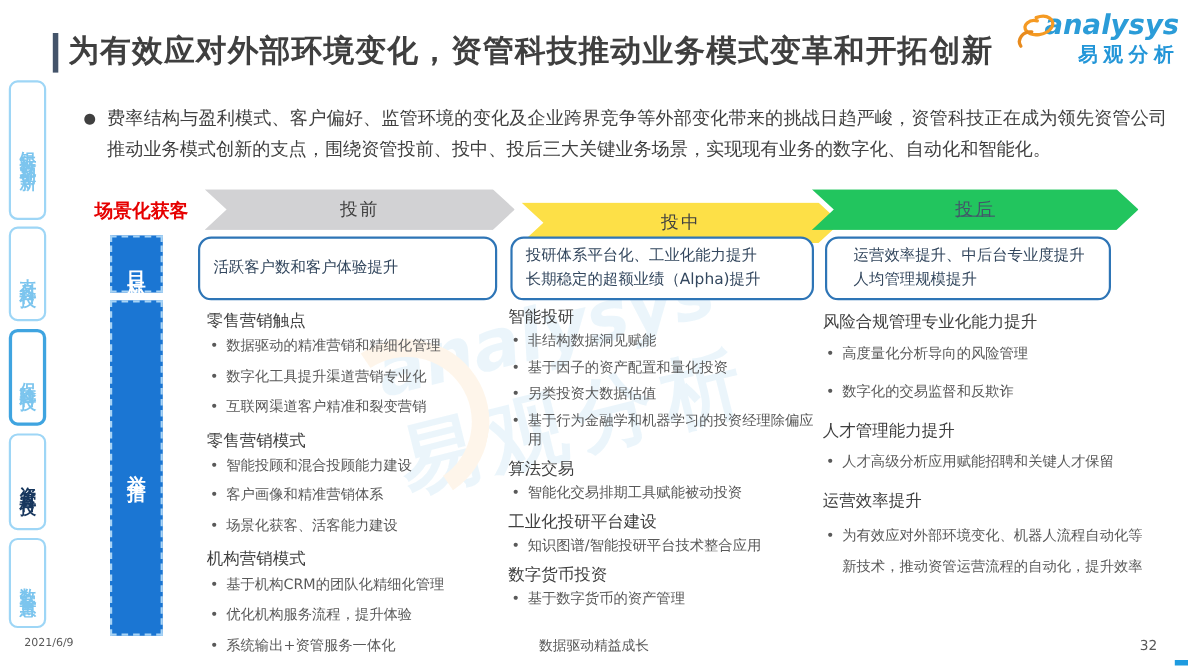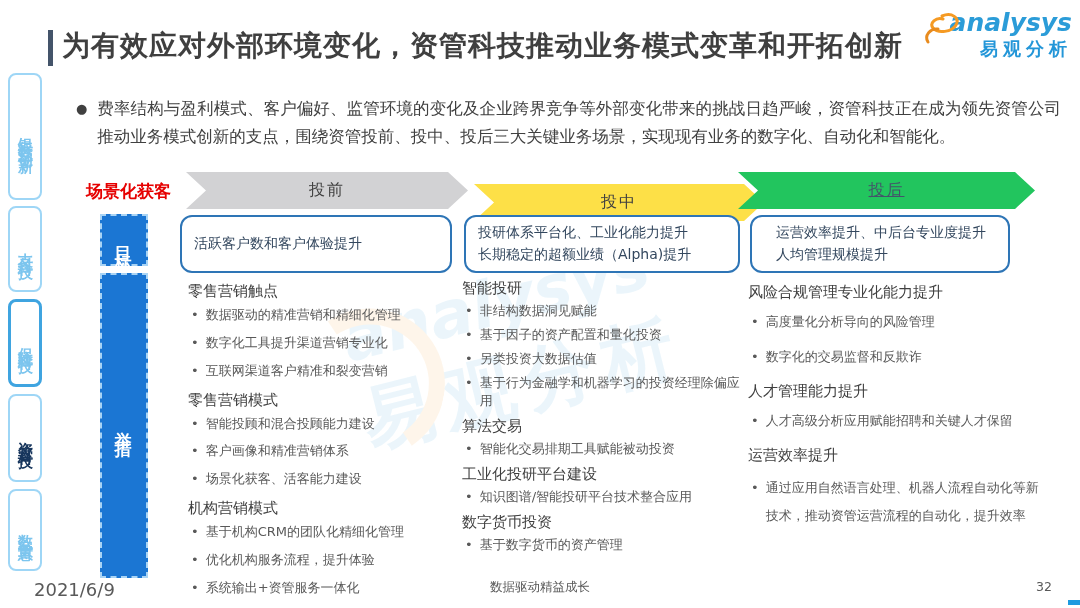--- a/index.html
+++ b/index.html
@@ -15,21 +15,21 @@
   
   .logo { position:absolute; right:8px; top:10px; width:150px; text-align:right; }
   .logo-swirl { position:absolute; right:112px; top:2px; }
   .logo-en { font-size:25px; font-weight:bold; font-style:italic; color:#2b9cd8; line-height:1;
              letter-spacing:0px; }
   .logo-cn { font-size:18px; font-weight:bold; color:#2396d8; letter-spacing:5px; margin-top:2px; }
 
   
   .intro { position:absolute; left:76px; top:95px; width:985px; display:flex; }
   .intro-dot { font-size:13px; color:#404040; margin:6px 10px 0 0; }
-  .intro p { font-size:16.5px; color:#404040; line-height:1.72; text-align:justify; }
+  .intro p { font-size:16.5px; color:#404040; line-height:1.72; text-align:justify;font-family:Liberation Mono, monospace; }
 
   
   .flow-label { position:absolute; left:86px; top:180px; font-size:17px; font-weight:bold; color:#e60000; }
   .stage { position:absolute; top:172px; height:37px; display:flex; align-items:center; justify-content:center;
            font-size:16px; letter-spacing:2px;
            clip-path:polygon(0 0, calc(100% - 20px) 0, 100% 50%, calc(100% - 20px) 100%, 0 100%, 20px 50%);text-align:center; }
 
   
   .tab { position:absolute; left:8px; width:34px; background:#fff; border:2px solid #9ed6f6; border-radius:8px;
          color:#7cc5ee; font-size:15px; font-weight:bold; writing-mode:vertical-rl; text-orientation:upright;
@@ -64,21 +64,21 @@
   
   .watermark { position:absolute; left:360px; top:250px; width:420px; height:260px; pointer-events:none;
                transform:rotate(-14deg); opacity:0.09; }
   .wm-en { font-size:64px; font-weight:bold; font-style:italic; color:#2b9cd8; }
   .wm-cn { font-size:72px; font-weight:bold; color:#2b9cd8; letter-spacing:10px; }
   .wm-swirl { position:absolute; left:-60px; top:10px; border:16px solid #f59a23; border-radius:50%;
               width:150px; height:150px; border-left-color:transparent; border-bottom-color:transparent;
               transform:rotate(25deg); }
 
   
-  .footer-date { position:absolute; left:22px; top:579px; font-size:18px; color:#595959;margin-left:12px; }
+  .footer-date { position:absolute; left:22px; top:579px; font-size:10px; color:#595959; }
   .footer-center { position:absolute; left:0; top:579px; width:1080px; text-align:center; font-size:12.5px; color:#595959; }
   .footer-page { position:absolute; right:28px; top:579px; font-size:12.5px; color:#595959; }
   .corner-mark { position:absolute; right:0; bottom:3px; width:12px; height:5px; background:#1e9be0; }
 </style>
 </head>
 <body>
 
 <div class="slide">
 
   <div class="watermark">
@@ -259,21 +259,21 @@
           <div class="sec-title">人才管理能力提升</div>
           <div class="bullet">
             <span class="dot">•</span>
             <span>人才高级分析应用赋能招聘和关键人才保留</span>
           </div>
         </div>
         <div class="sec">
           <div class="sec-title">运营效率提升</div>
           <div class="bullet">
             <span class="dot">•</span>
-            <span>通过应用自然语言处理、机器人流程自动化等新技术，推动资管运营流程的自动化，提升效率</span>
+            <span>为有效应对外部环境变化、机器人流程自动化等新技术，推动资管运营流程的自动化，提升效率</span>
           </div>
         </div>
       </div>
     </div>
 
   <div class="footer-date">2021/6/9</div>
   <div class="footer-center">数据驱动精益成长</div>
   <div class="footer-page">32</div>
   <div class="corner-mark"></div>
 

